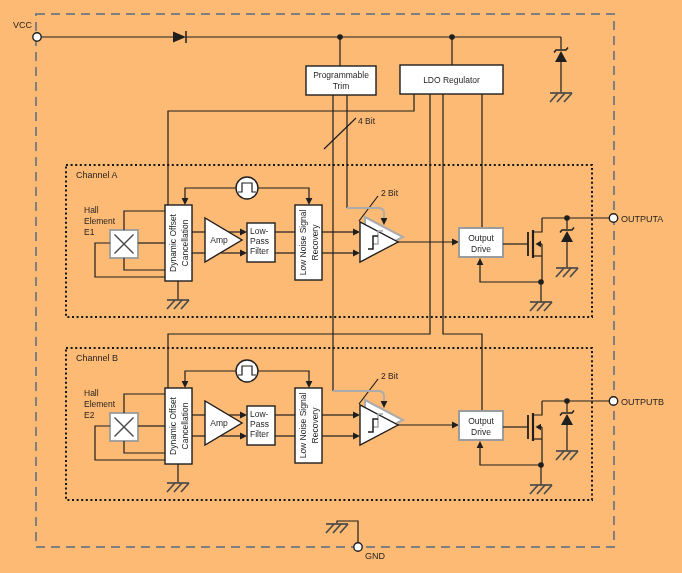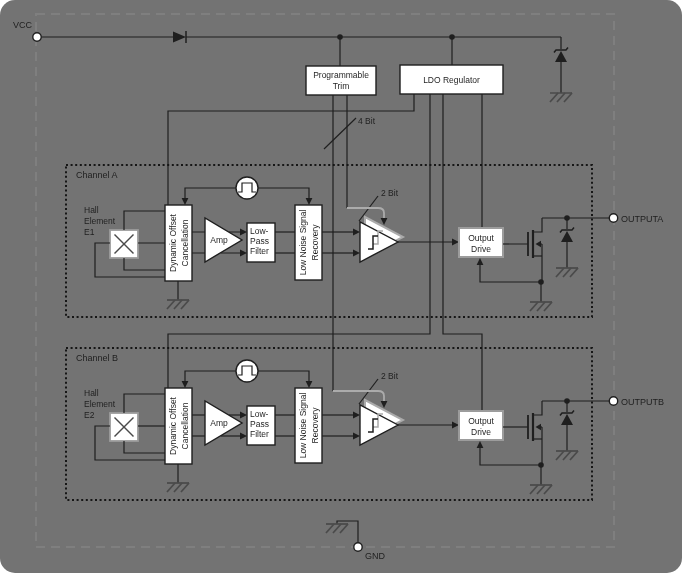--- a/index.html
+++ b/index.html
@@ -1,16 +1,16 @@
 <!DOCTYPE html>
 <html><head>
 <meta charset="utf-8">
 <style>
   html,body{margin:0;padding:0;background:#ffffff;}
-  .stage{position:relative;width:682px;height:573px;background:#737373;overflow:hidden;border-radius:15px;}
+  .stage{position:relative;width:682px;height:573px;background:#fdba74;overflow:hidden;}
   svg text{font-family:"Liberation Sans", sans-serif; fill:#1f1f1f;}
   .t85{font-size:8.5px;}
   .t9{font-size:9px;}
   .mid{text-anchor:middle;}
   .w{stroke:#1f1f1f;stroke-width:1.2;fill:none;}
   .w15{stroke:#1f1f1f;stroke-width:1.5;fill:none;}
   .w18{stroke:#1f1f1f;stroke-width:1.8;fill:none;}
   .w22{stroke:#1f1f1f;stroke-width:2.2;fill:none;}
   .box{stroke:#1f1f1f;stroke-width:1.4;fill:#ffffff;}
   .grayrect{stroke:#9c9c9c;stroke-width:1.8;fill:#ffffff;}

